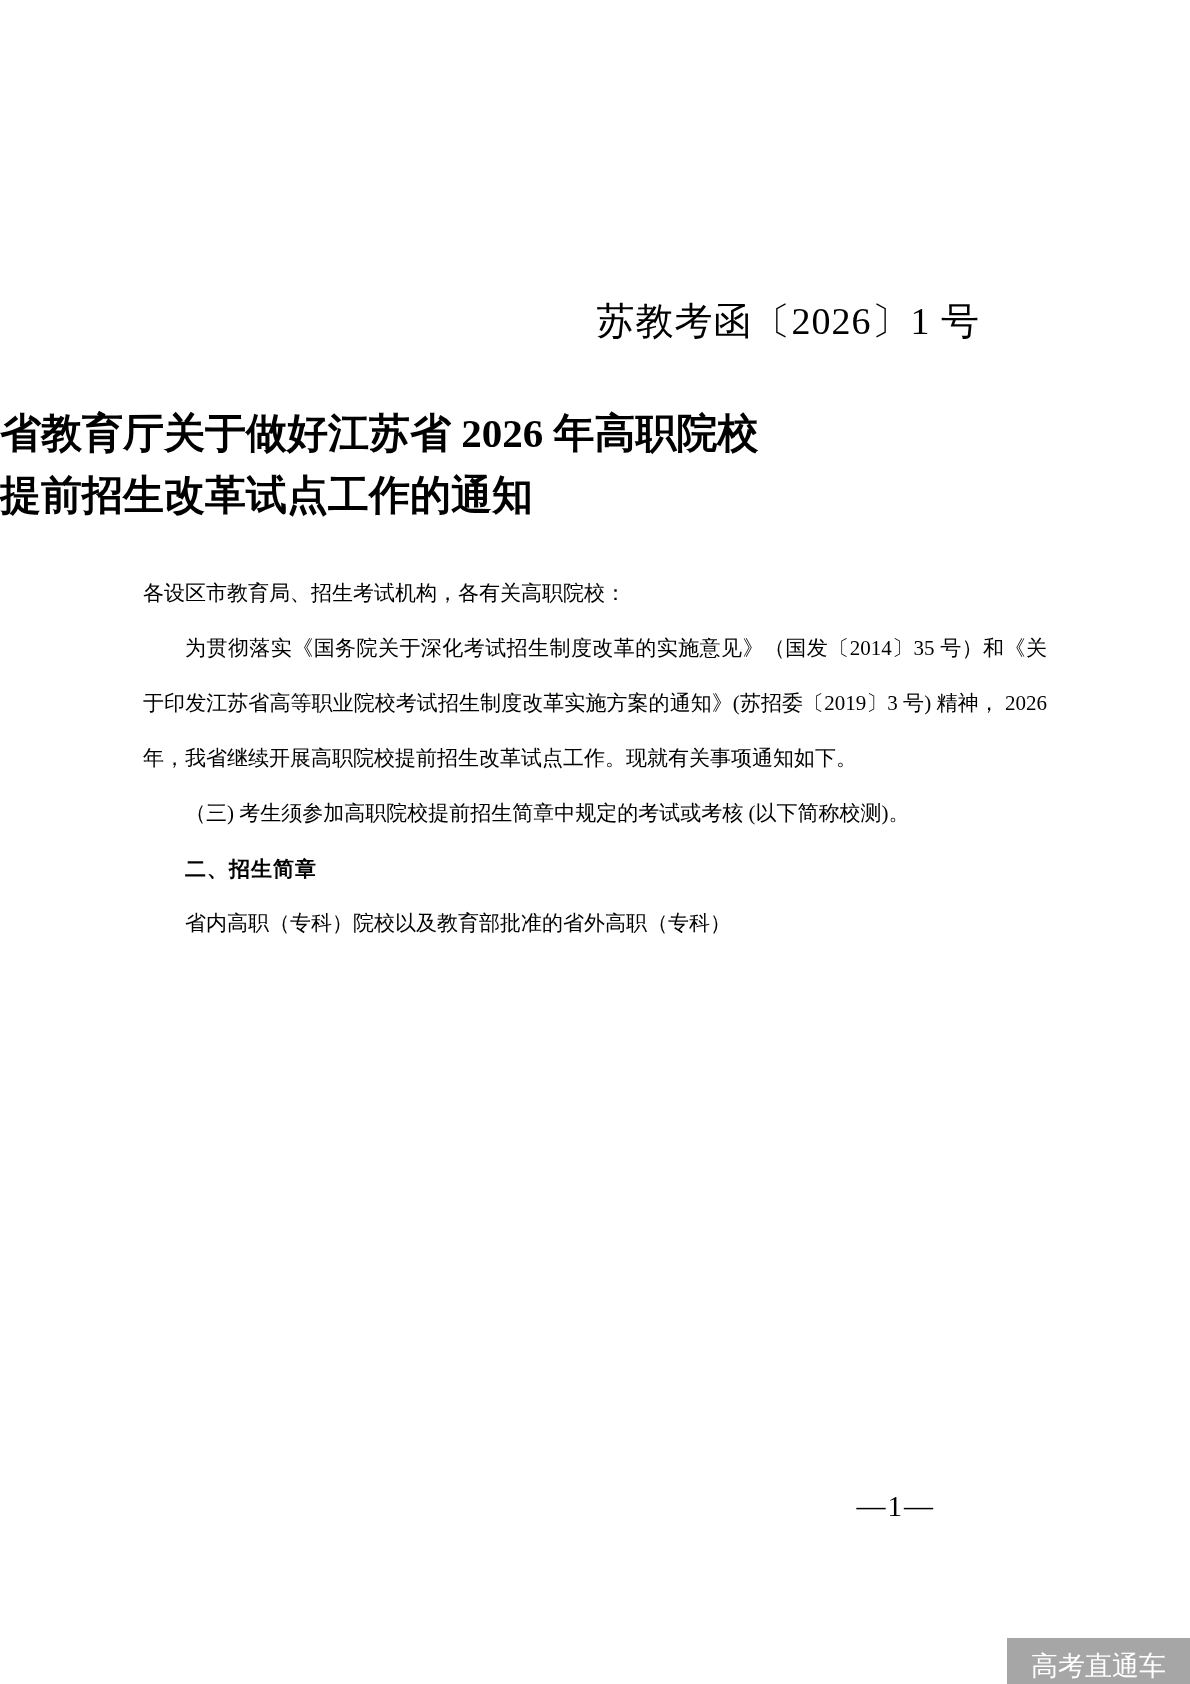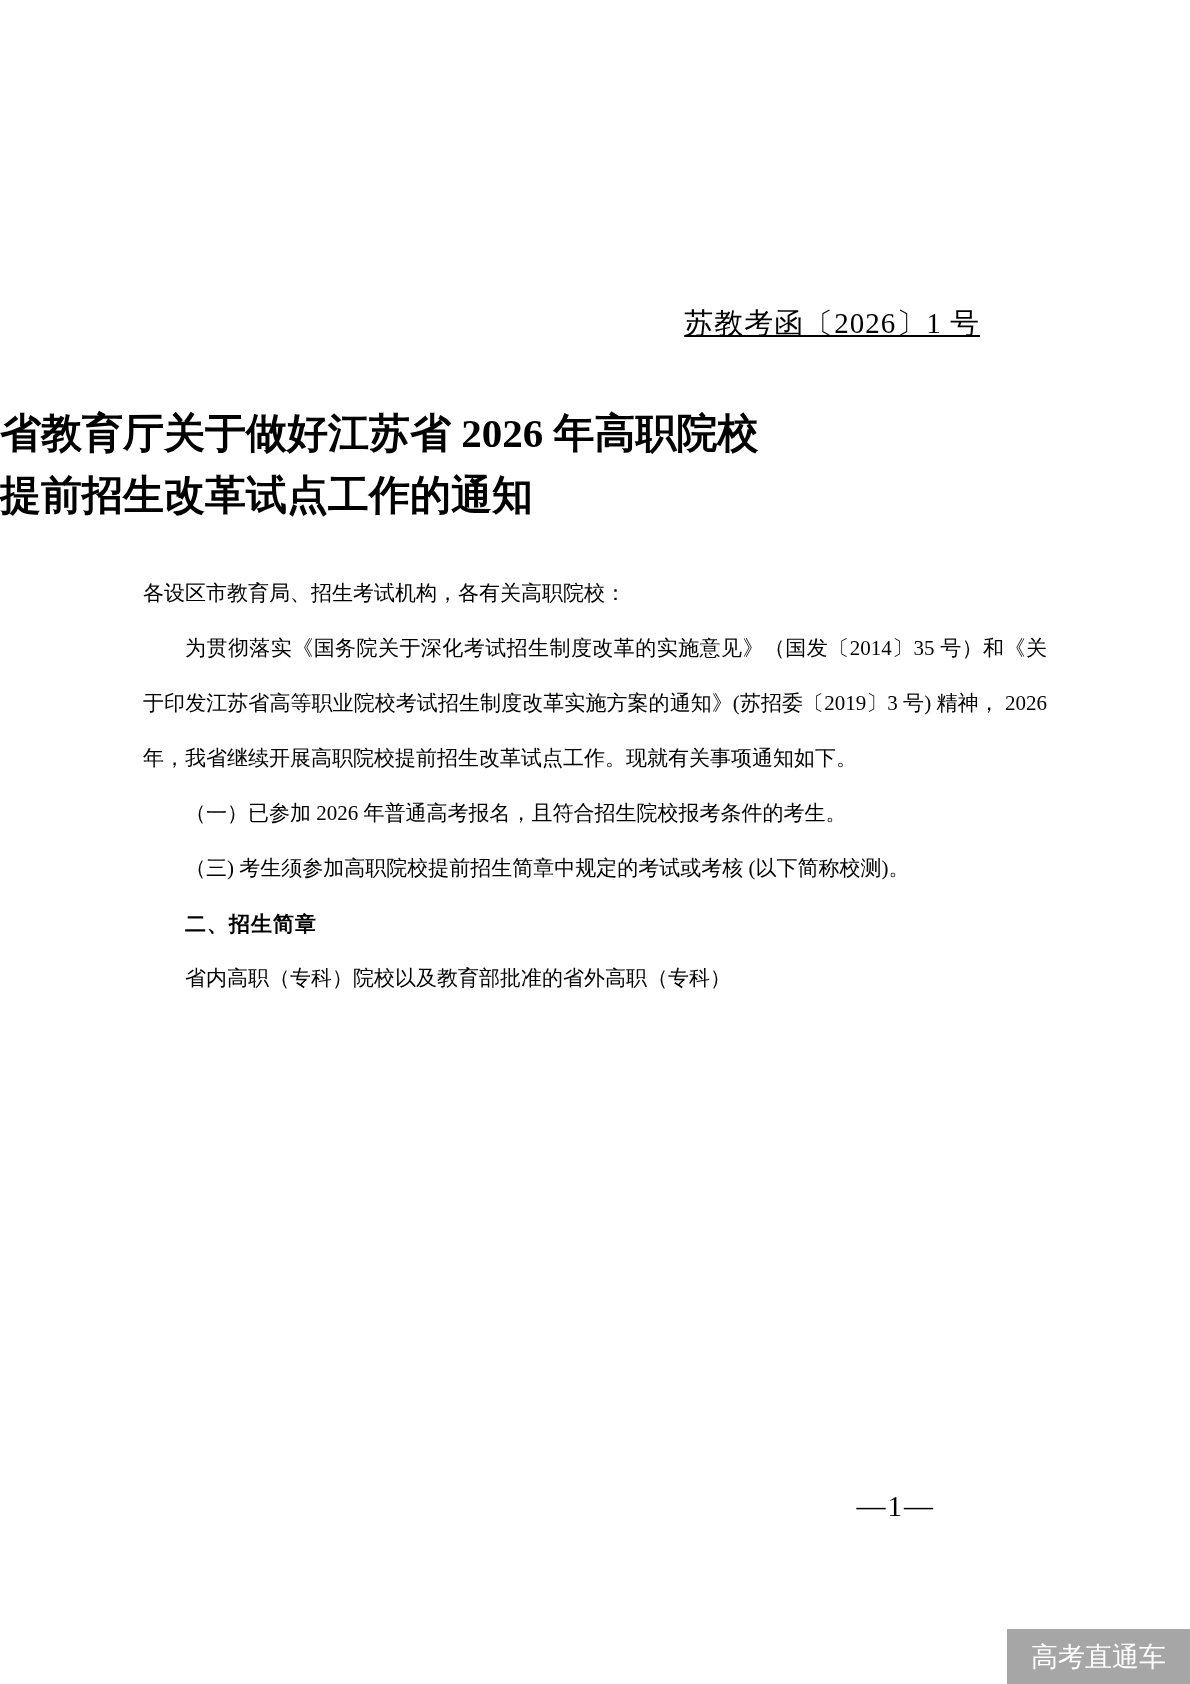--- a/index.html
+++ b/index.html
@@ -12,26 +12,25 @@
     width: 1190px;
     height: 1684px;
     background: #ffffff;
     margin: 0 auto;
     overflow: hidden;
     color: #000000;
     font-family: "Liberation Serif", "DejaVu Serif", serif;
   }
   .doc-number {
     position: absolute;
-    top: 304px;
+    top: 296px;
     right: 210px;
-    font-size: 29px;
+    font-size: 38px;
     letter-spacing: 1px;
     white-space: nowrap;
-    text-decoration: underline;
   }
   .doc-title {
     position: absolute;
     top: 402px;
     left: 0;
     width: 100%;
     text-align: left;
     font-size: 41px;
     font-weight: bold;
     line-height: 62px;
@@ -74,41 +73,40 @@
     white-space: nowrap;
   }
   .watermark-badge {
     position: absolute;
     right: 0;
     bottom: 0;
     background: #a6a6a6;
     color: #ffffff;
     font-size: 27px;
     line-height: 27px;
-    padding: 15px 24px 13px 24px;
+    padding: 15px 24px 4px 24px;
     font-family: "Liberation Sans", "DejaVu Sans", sans-serif;
     white-space: nowrap;
   }
 </style>
 </head>
 <body>
 
 <div class="page">
 
   <div class="doc-number">苏教考函〔2026〕1 号</div>
 
   <h1 class="doc-title">
     <span class="title-line">省教育厅关于做好江苏省 2026 年高职院校</span>
     <span class="title-line">提前招生改革试点工作的通知</span>
   </h1>
 
   <div class="doc-body">
     <p class="salutation">各设区市教育局、招生考试机构，各有关高职院校：</p>
     <p class="para">为贯彻落实《国务院关于深化考试招生制度改革的实施意见》（国发〔2014〕35 号）和《关于印发江苏省高等职业院校考试招生制度改革实施方案的通知》(苏招委〔2019〕3 号) 精神， 2026 年，我省继续开展高职院校提前招生改革试点工作。现就有关事项通知如下。</p>
-    <p class="para">（一）已参加 2026 年普通高考报名，且符合招生院校报考条件的考生。</p>
     <p class="para">（三) 考生须参加高职院校提前招生简章中规定的考试或考核 (以下简称校测)。</p>
     <p class="para heading">二、招生简章</p>
     <p class="para">省内高职（专科）院校以及教育部批准的省外高职（专科）</p>
   </div>
 
   <div class="page-number">—1—</div>
 
   <div class="watermark-badge">高考直通车</div>
 
 </div>

